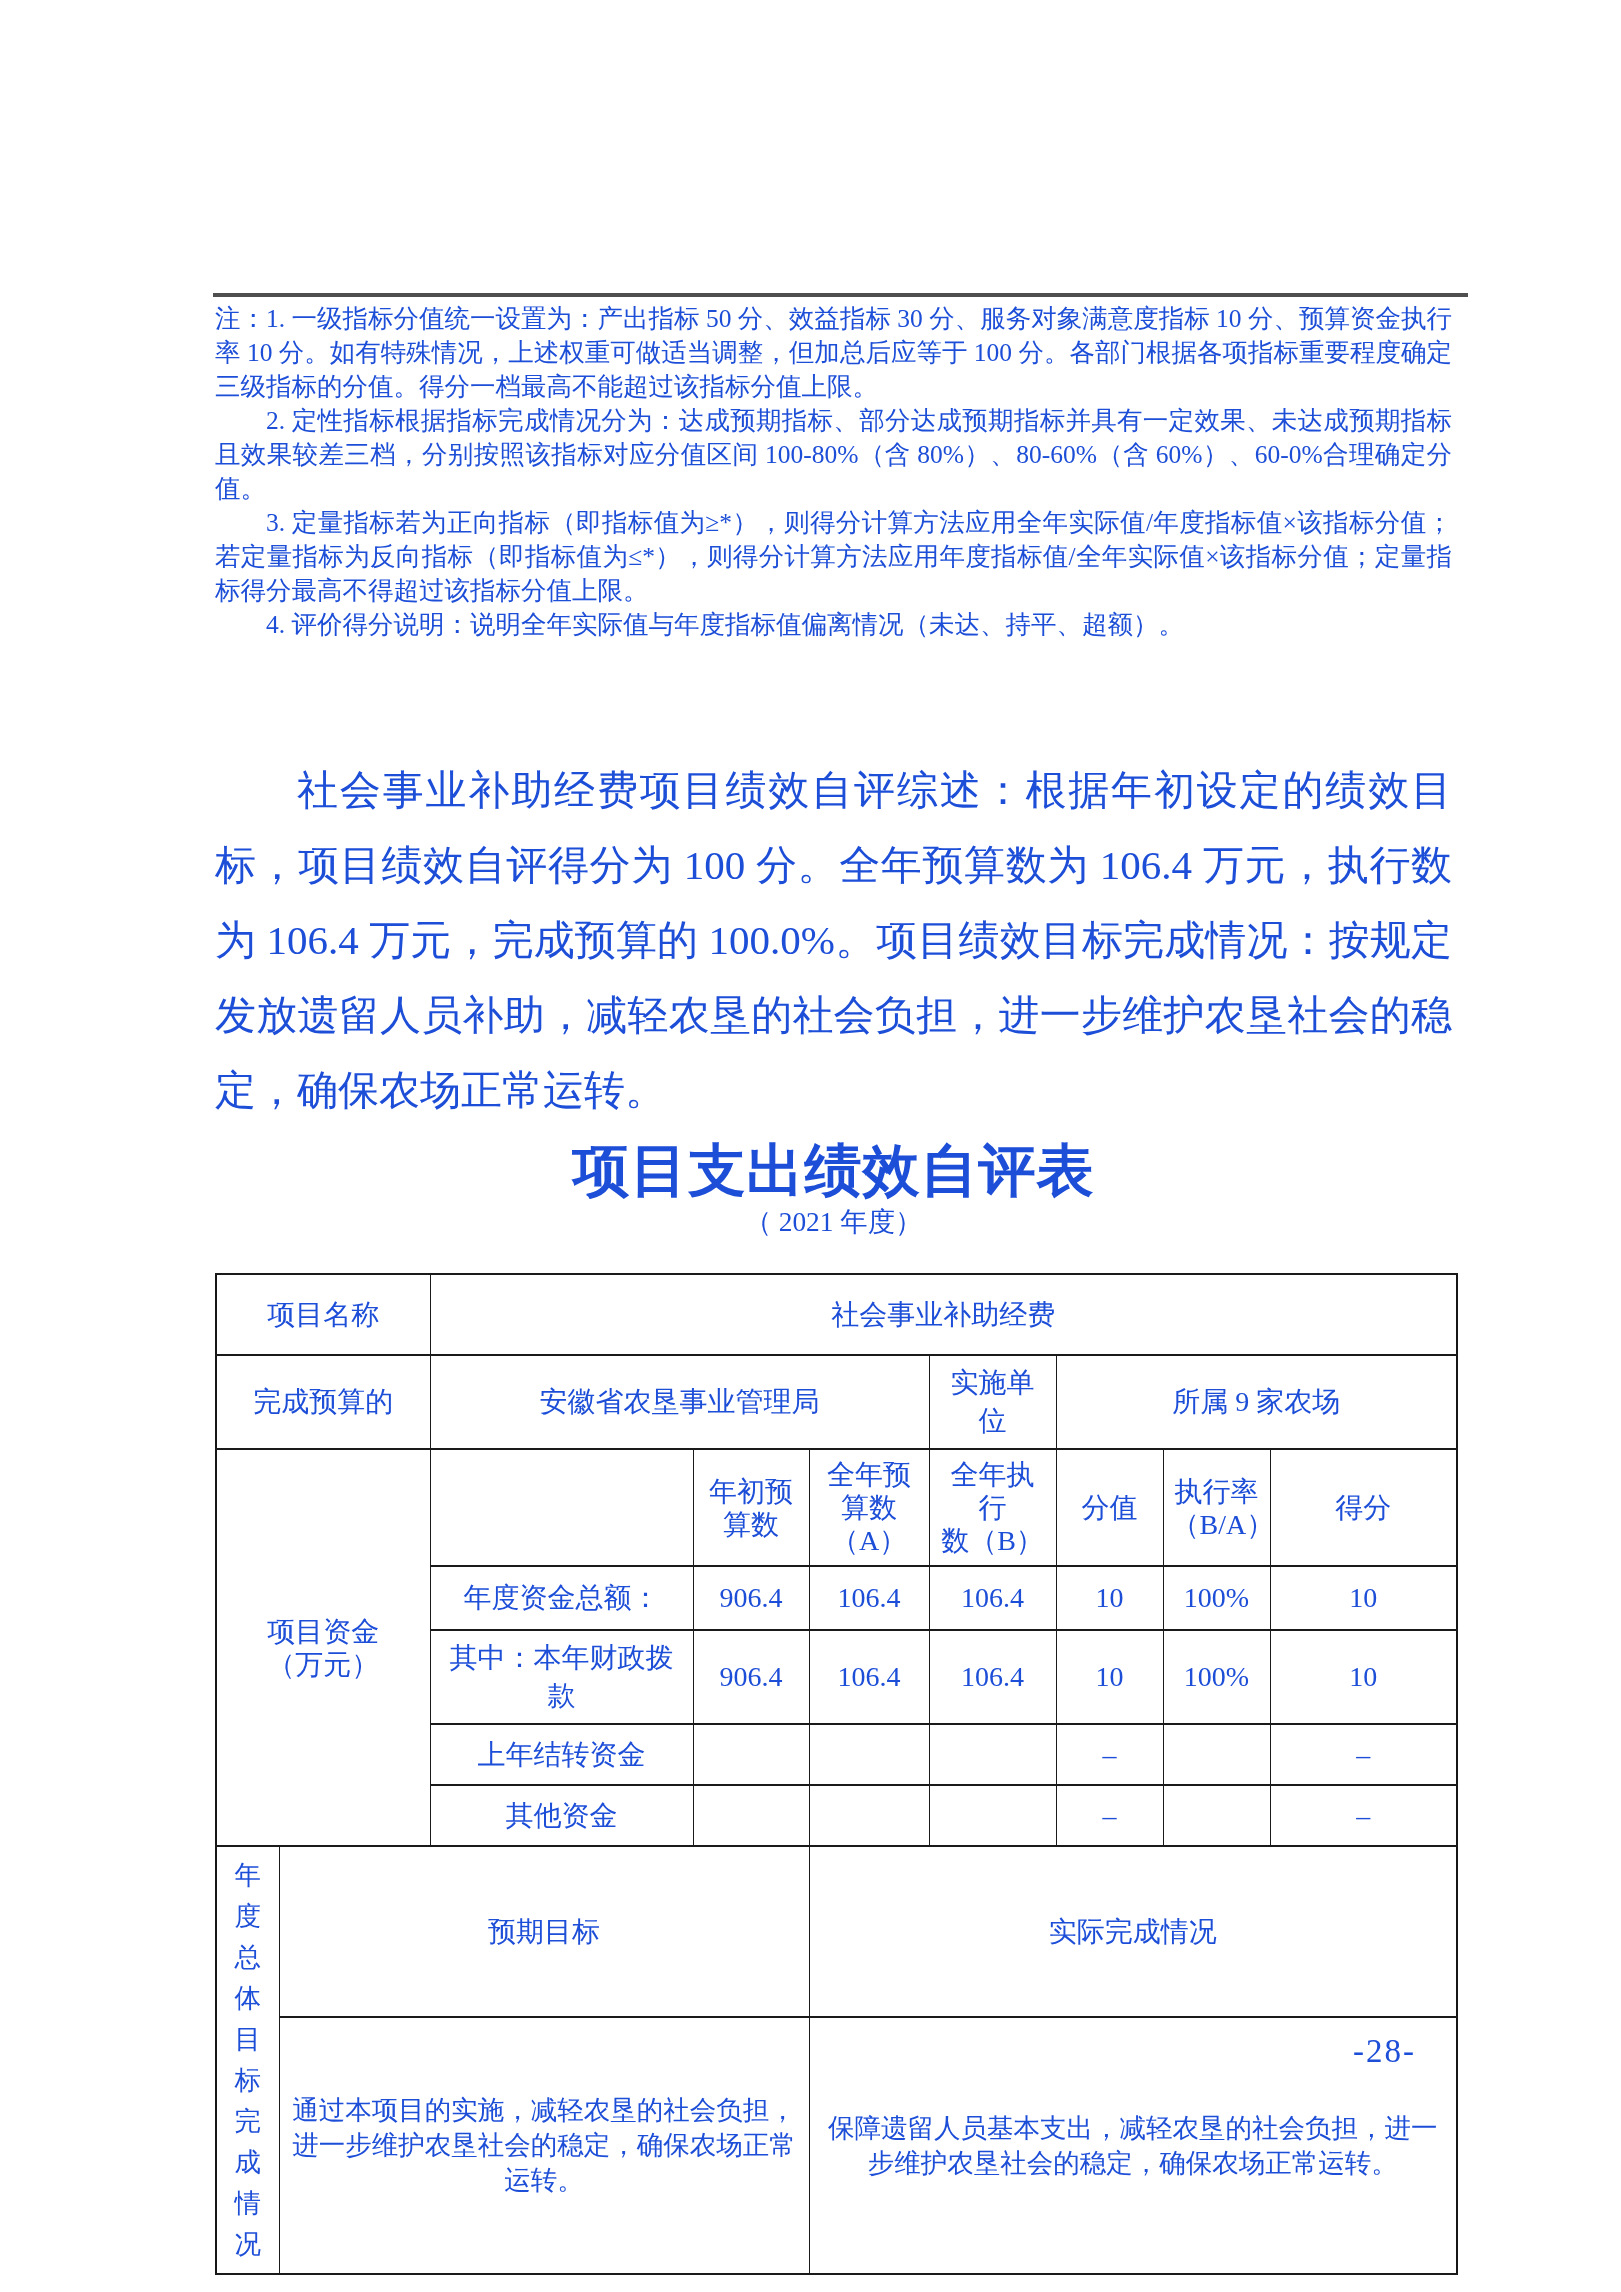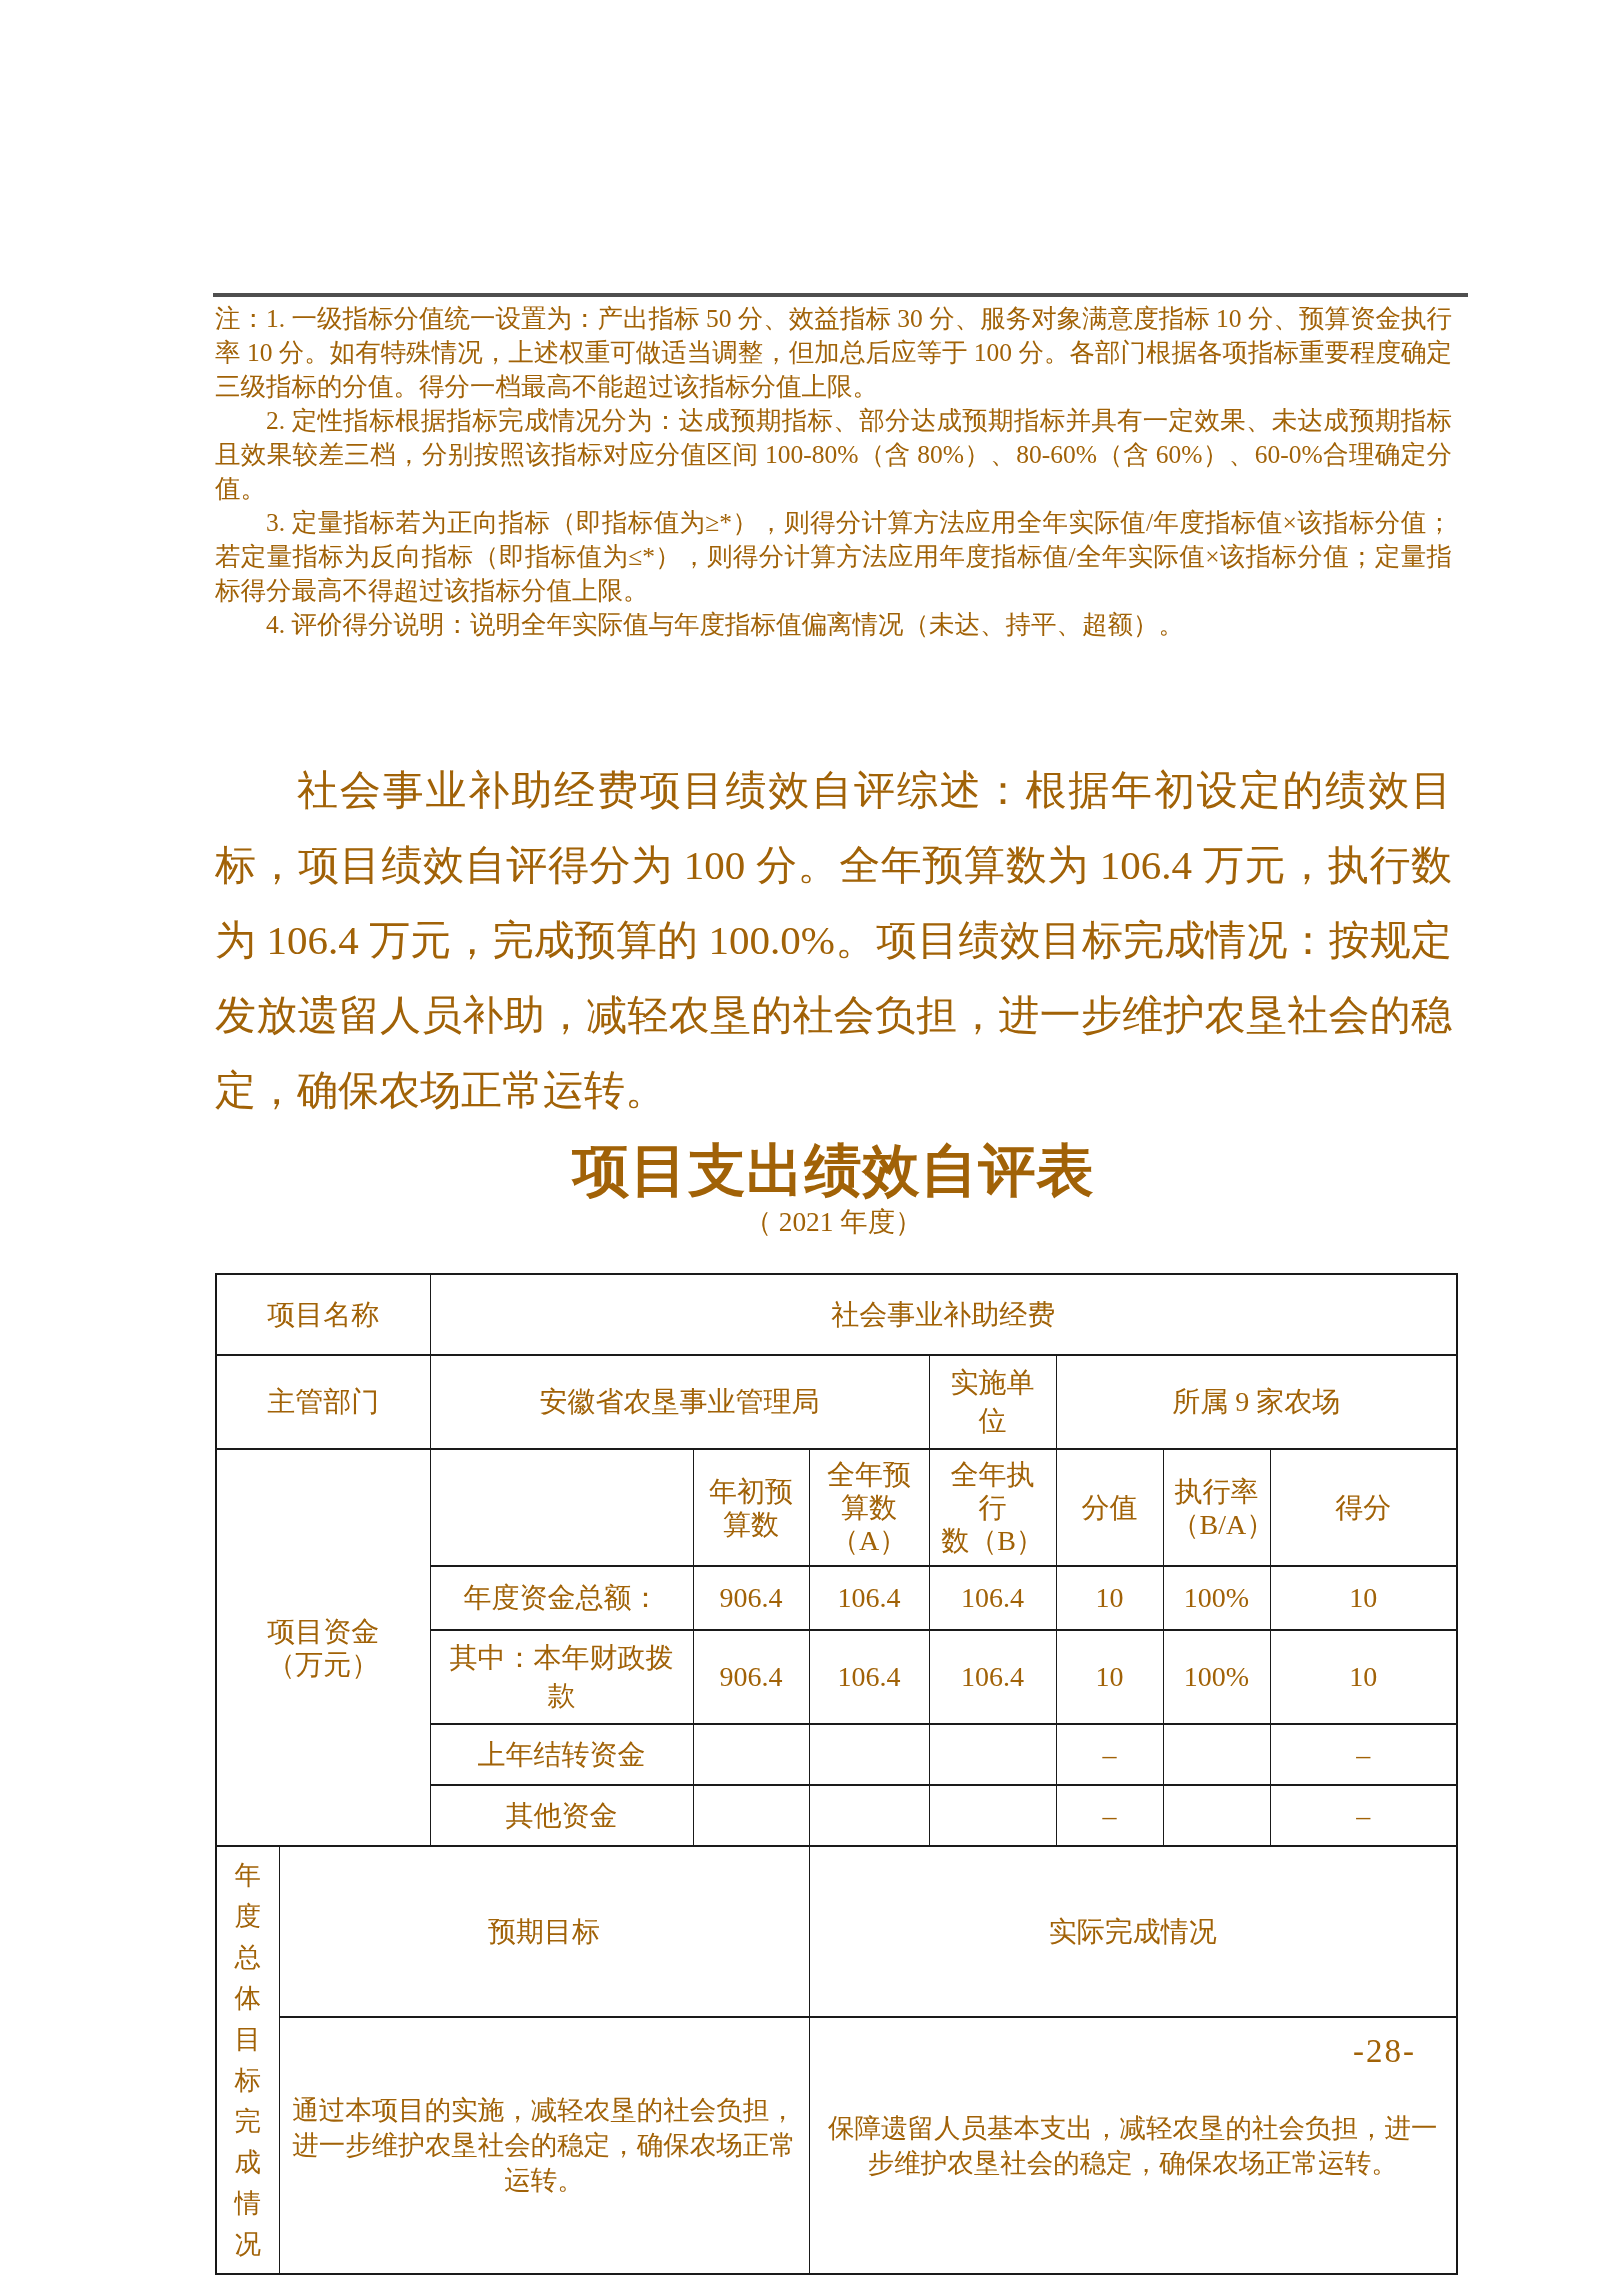--- a/index.html
+++ b/index.html
@@ -1,21 +1,21 @@
 <!DOCTYPE html>
 <html><head>
 <meta charset="utf-8">
 <style>
   html,body { margin:0; padding:0; background:#888; }
   .page {
     position:relative;
     width:1621px; height:2293px;
     margin:0 auto;
     background:#ffffff;
-    color:#a16207;
+    color:#1d4ed8;
     font-family:"Liberation Serif","DejaVu Serif",serif;
     overflow:hidden;
   }
   .top-rule {
     position:absolute; top:293px; left:213px;
     width:1255px; height:3.9px; background:#4f4f4f;
   }
   .notes {
     position:absolute; top:302px; left:215px; width:1237px;
     font-size:25.5px; line-height:34px; text-align:justify;
@@ -100,21 +100,21 @@
         <col style="width:187px">
     </colgroup>
 
     <tbody>
         <tr class="r1">
       <td colspan="2">项目名称</td>
       <td colspan="7">社会事业补助经费</td>
     </tr>
 
     <tr class="r2">
-      <td colspan="2">主管部门</td>
+      <td colspan="2">完成预算的</td>
       <td colspan="3">安徽省农垦事业管理局</td>
       <td>实施单位</td>
       <td colspan="3">所属 9 家农场</td>
     </tr>
 
     <tr class="r3">
       <td colspan="2" rowspan="5" class="pl">项目资金
 （万元）</td>
       <td></td>
       <td class="pl">年初预

